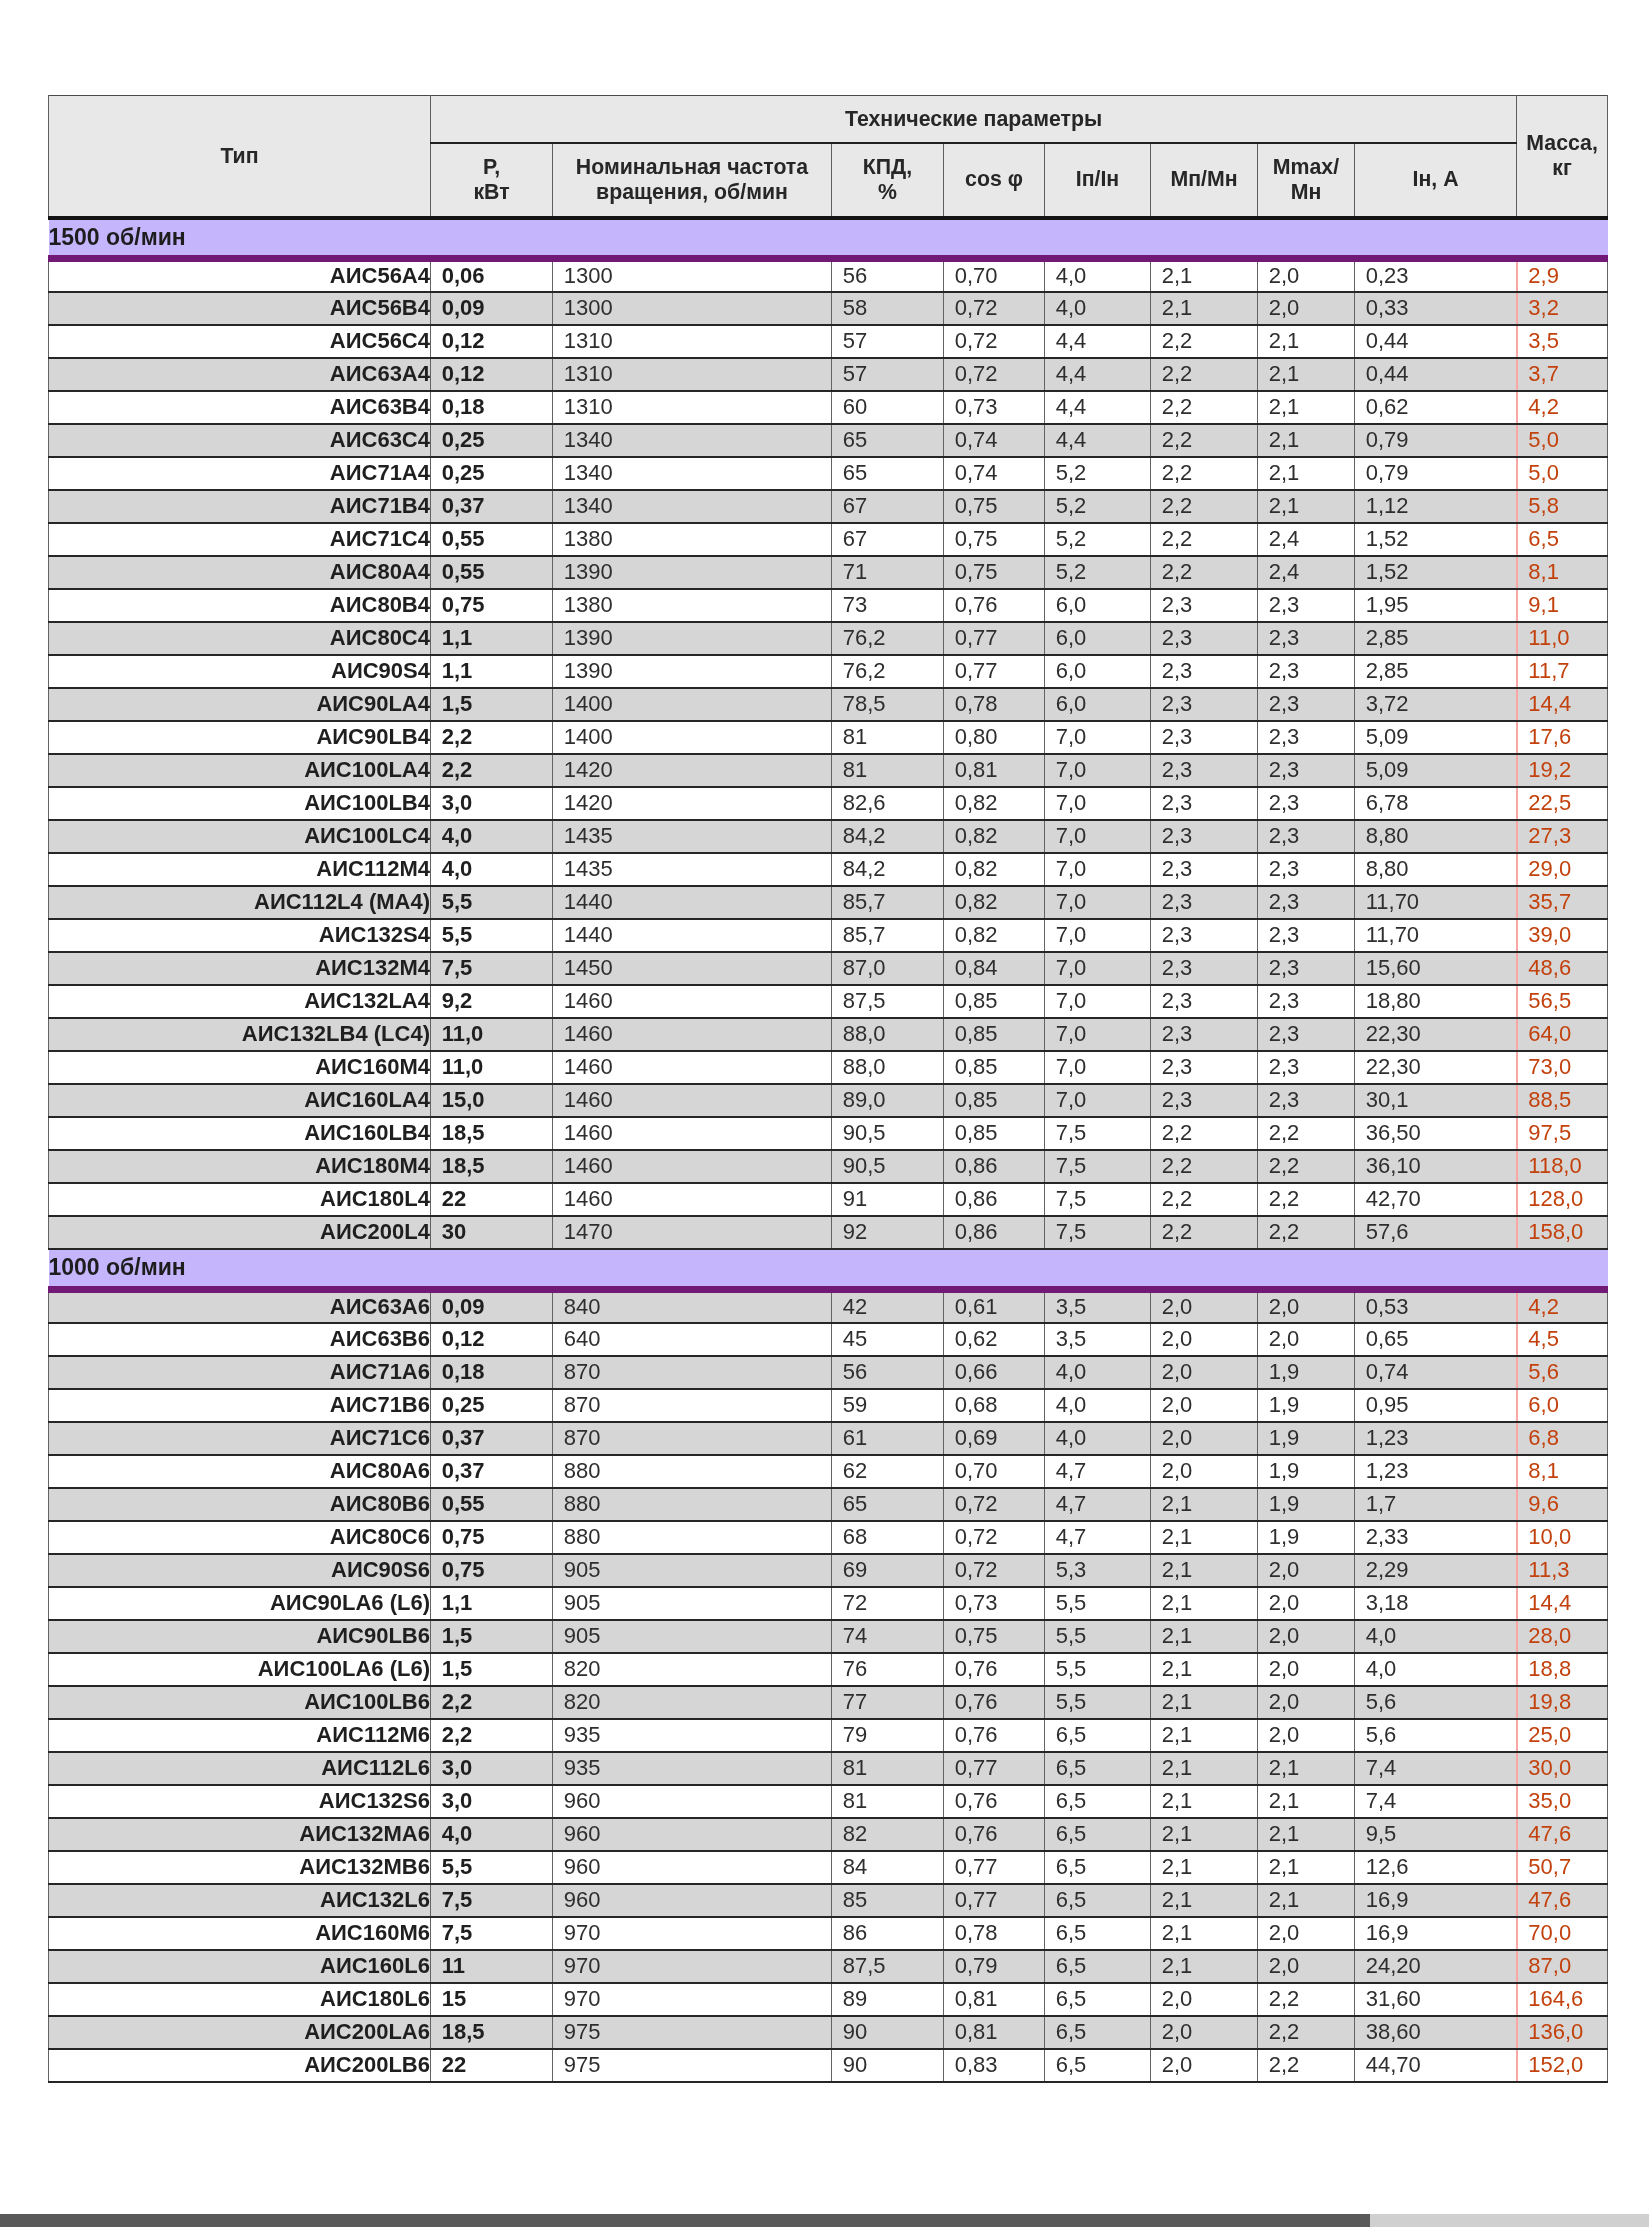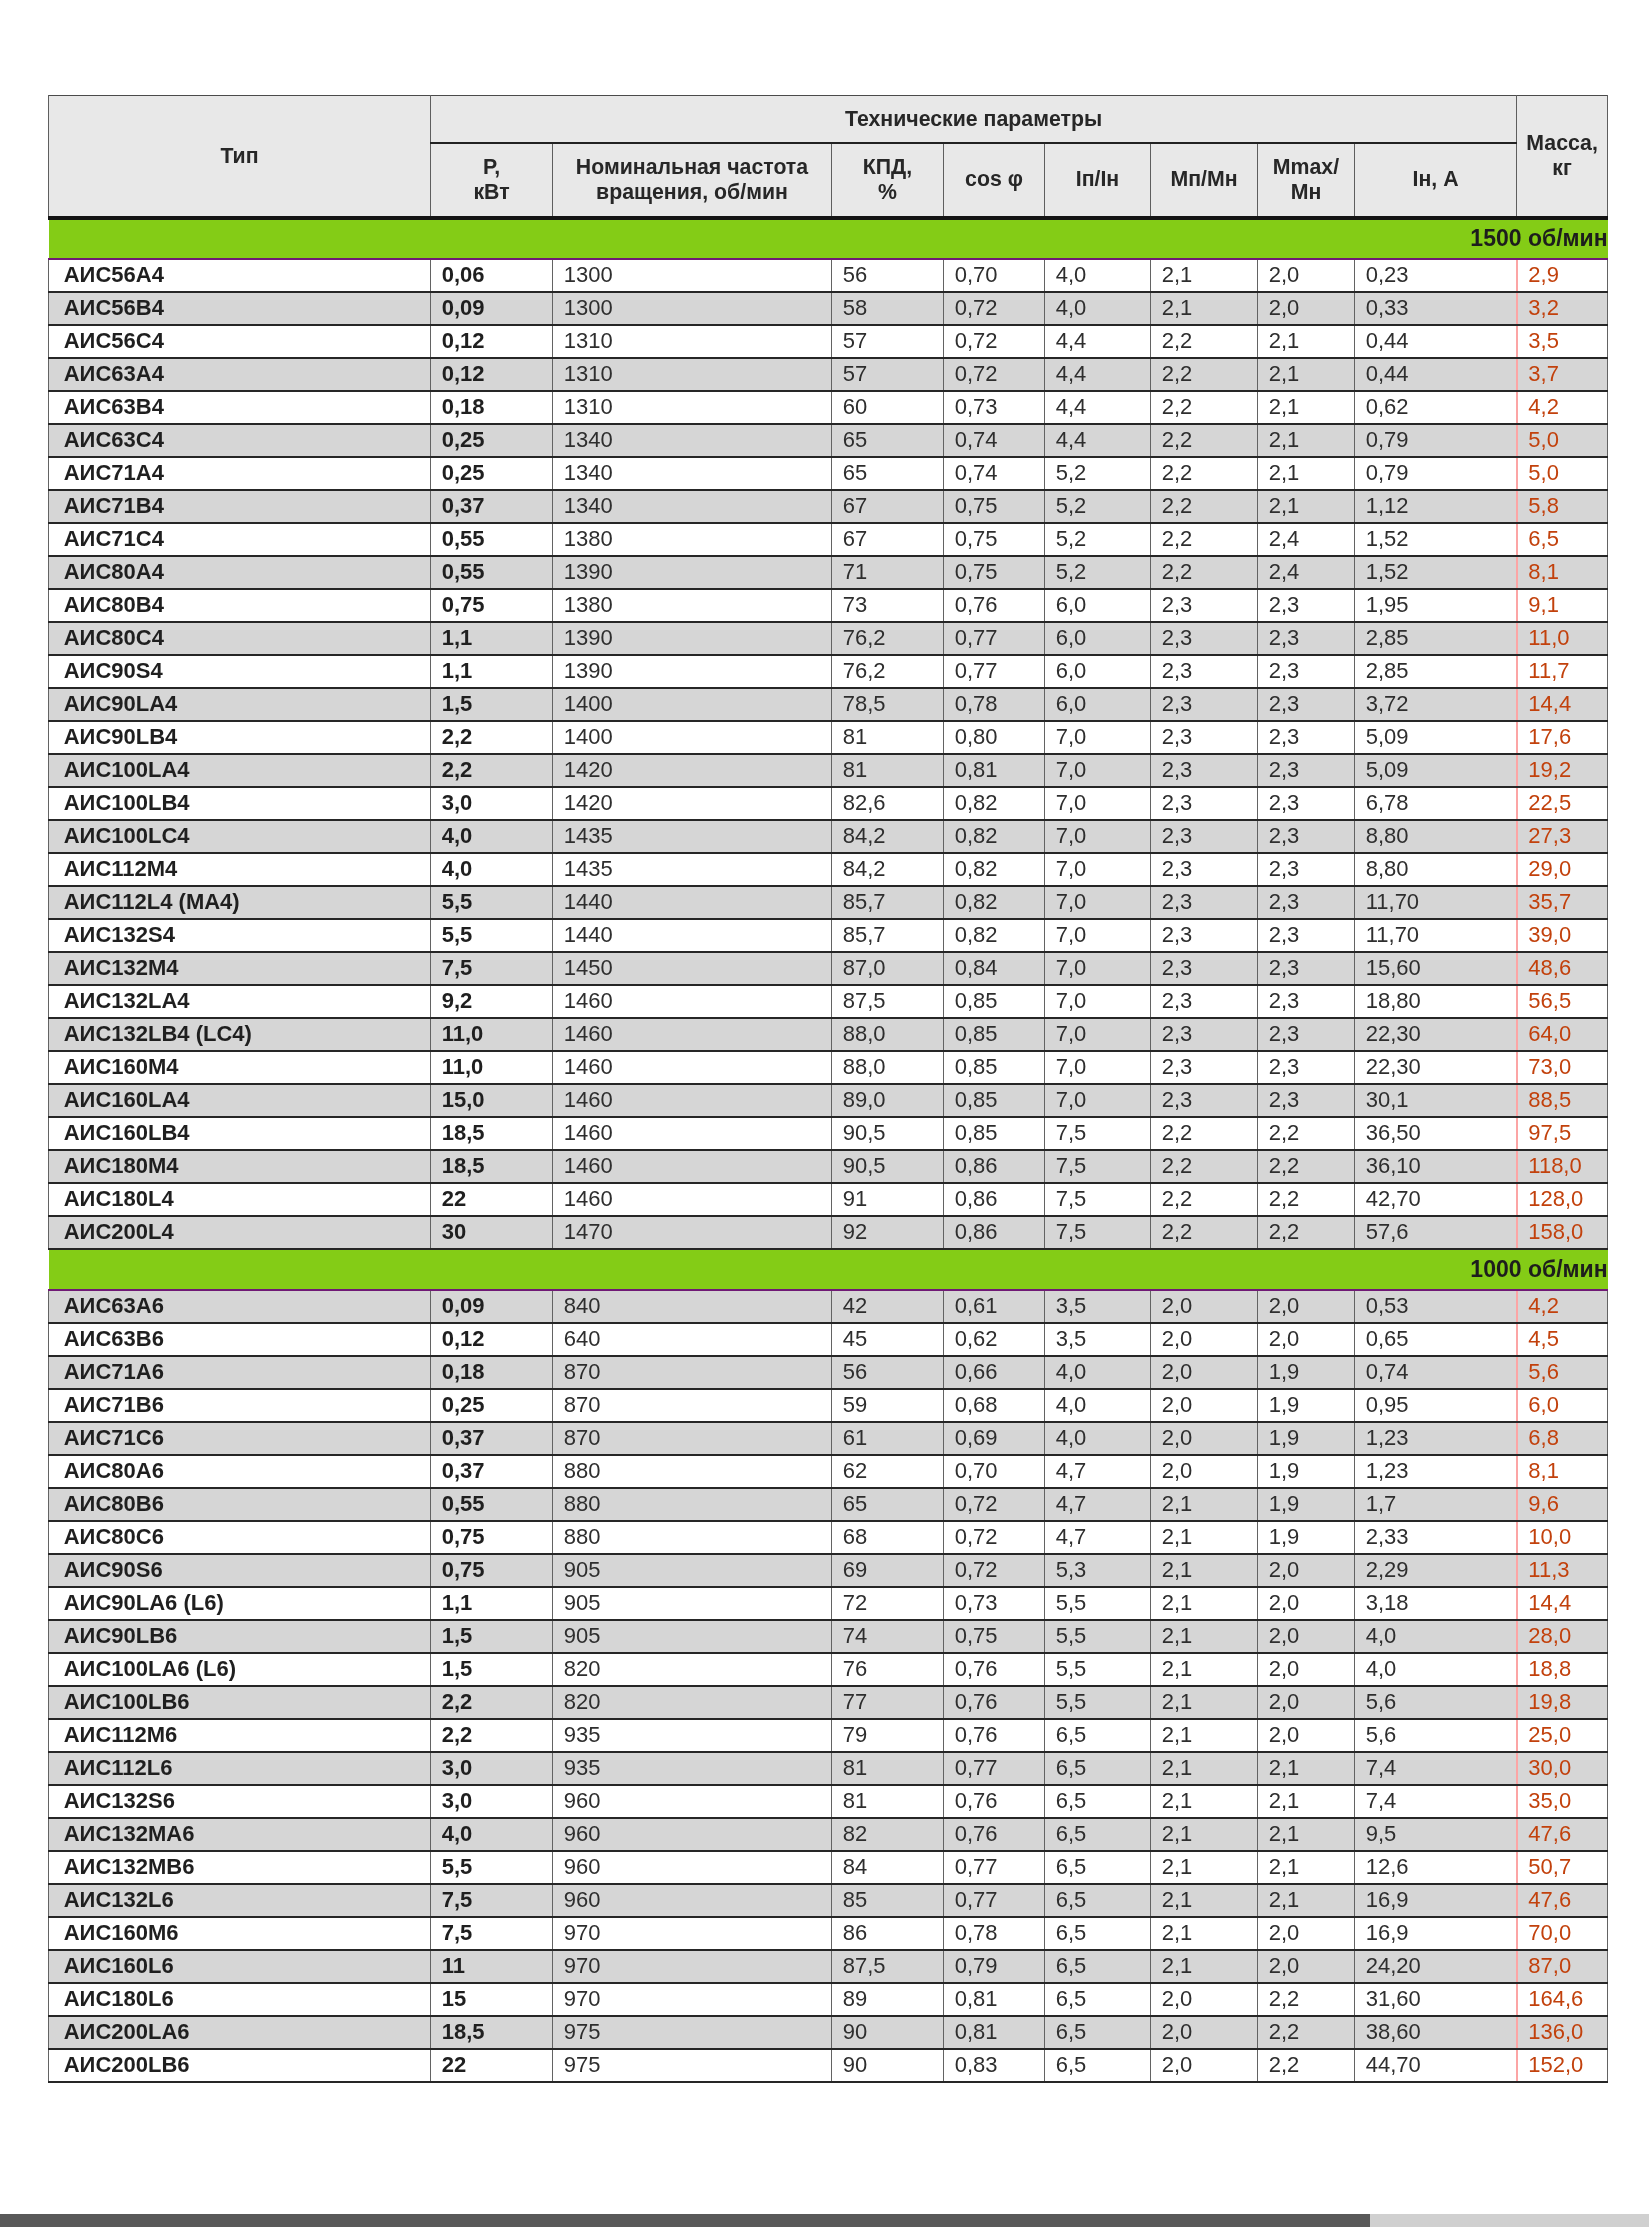--- a/index.html
+++ b/index.html
@@ -55,36 +55,36 @@
     color: #2e2e2e;
     vertical-align: middle;
     text-align: left;
     padding-left: 10.7px;
     border-bottom: 2px solid #262626;
     border-left: 1.3px solid #636363;
     border-right: 1.3px solid #636363;
     overflow: hidden;
     white-space: nowrap;
   }
-  tbody td.c0 { padding-left: 14.7px; font-weight: bold; color: #1f1f1f; }
+  tbody td.c0 { padding-left: 14.7px; font-weight: bold; color: #1f1f1f; text-align: right; }
   tbody td.c1 { font-weight: bold; color: #1f1f1f; }
   tbody td.c9 { font-weight: normal; color: #c2410c; border-left: 2px solid #fca5a5; }
   tr.gray td { background: #d6d6d6; }
   tr.white td { background: #ffffff; }
 
   tr.section td {
     height: 41px;
-    background: #84cc16;
+    background: #c4b5fd;
     border-left: none;
     border-right: none;
-    border-bottom: 2px solid #701a75;
+    border-bottom: 7px solid #701a75;
     font-weight: bold;
     font-size: 23px;
     color: #1d1d1d;
-    text-align: right;
+    text-align: left;
     padding-left: 0;
   }
 
   .hscrollbar {
     position: absolute;
     left: 0;
     bottom: 0;
     width: 1649px;
     height: 13.3px;
     background: #d0d0d0;

